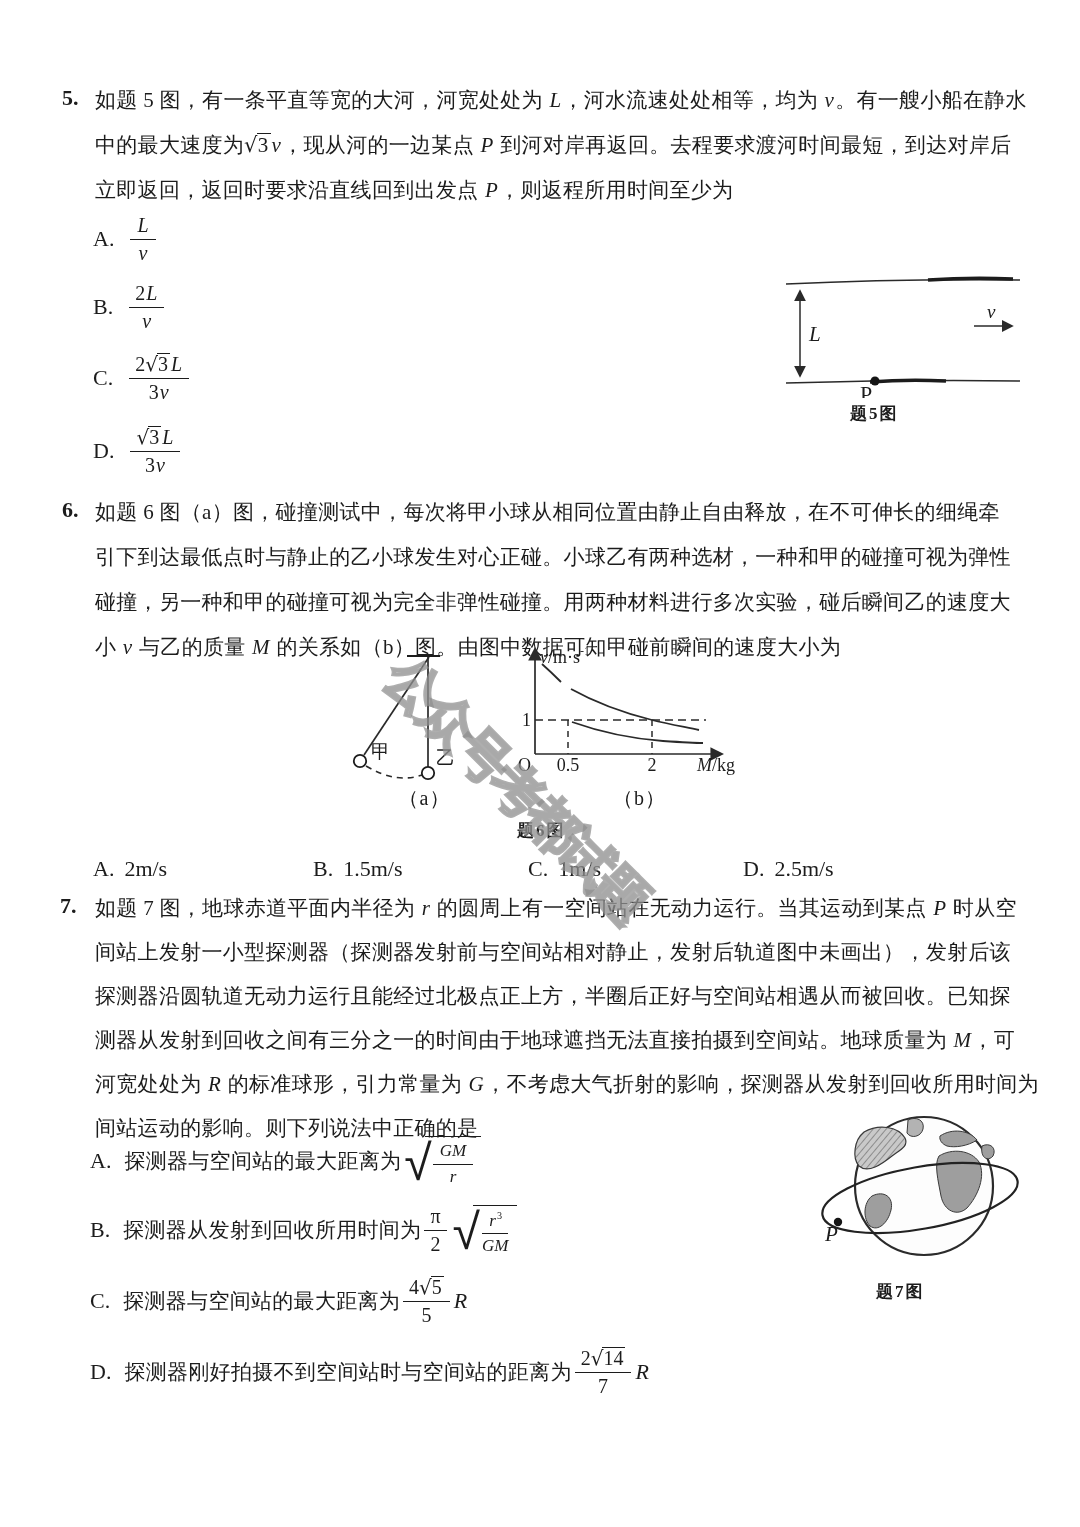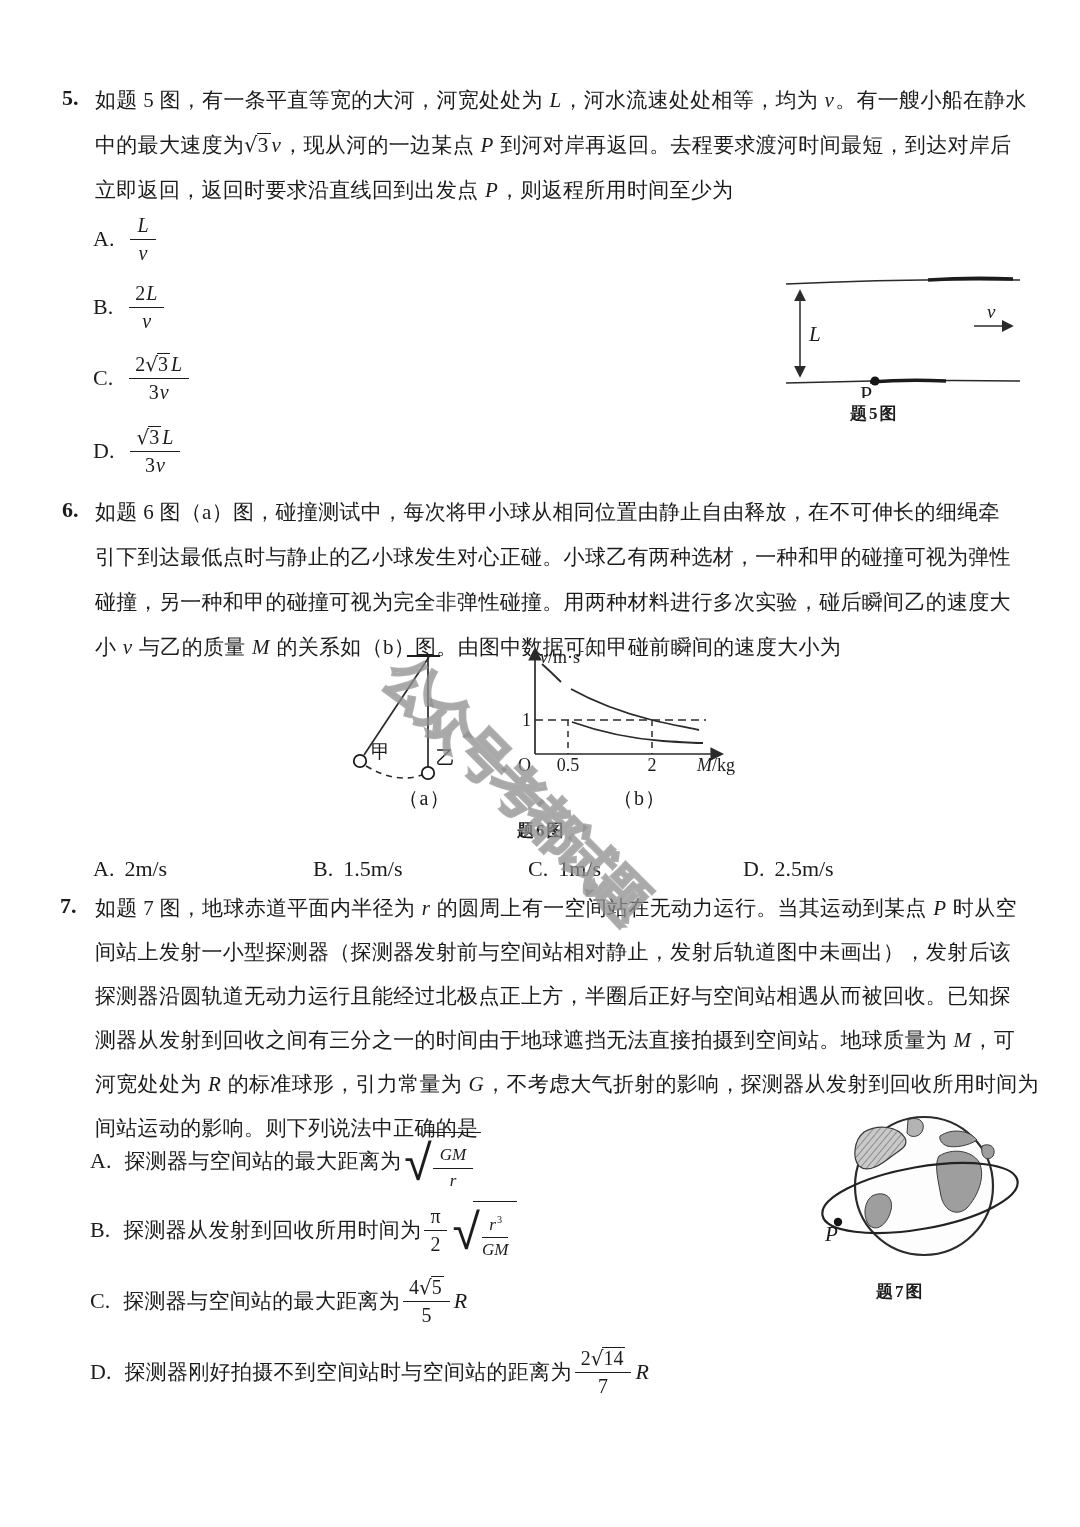--- a/index.html
+++ b/index.html
@@ -15,21 +15,21 @@
   .sqw .rad{font-family:"DejaVu Sans",sans-serif;font-style:normal;margin-right:-1px}
   .sqw .ovl{border-top:1.5px solid #1c1c1c;padding:0 2px 0 1px;display:inline-block;line-height:1.05}
   .optrow{position:absolute;display:flex;align-items:center;font-size:21px;white-space:nowrap}
   .olabel{font-size:22px;margin-right:13px}
   .otext{letter-spacing:.3px}
   .frac{display:inline-flex;flex-direction:column;align-items:center;line-height:1.12;font-size:20px;margin:0 3px;vertical-align:middle}
   .frac .fnum{border-bottom:1.6px solid #1c1c1c;padding:0 6px 3px}
   .frac .fden{padding-top:2px}
   .bsq{display:inline-flex;align-items:center;margin-left:3px}
   .bsq .bsign{font-family:"DejaVu Sans",sans-serif;font-size:50px;font-weight:200;line-height:0;transform:translateY(2px)}
-  .bsq .bbody{border-top:1.7px solid #1c1c1c;margin-left:-7px;padding:12px 5px 0 5px}
+  .bsq .bbody{border-top:1.7px solid #1c1c1c;margin-left:-7px;padding:4px 5px 0 5px}
   .bsq .frac{font-size:17px}
   .caption{position:absolute;font-weight:bold;font-size:17px;text-align:left;letter-spacing:2px}
   .subcap{position:absolute;font-size:20px;text-align:center;letter-spacing:1px}
   .q6opt{position:absolute;top:856px;font-size:22px;white-space:nowrap}
   .q6opt .olabel{margin-right:10px}
   .watermark{
     position:absolute;left:420px;top:642px;z-index:6;white-space:nowrap;
     font-family:"Liberation Sans","DejaVu Sans",sans-serif;font-weight:700;
     font-size:54px;letter-spacing:-5px;
     color:rgba(150,150,150,0.16);

